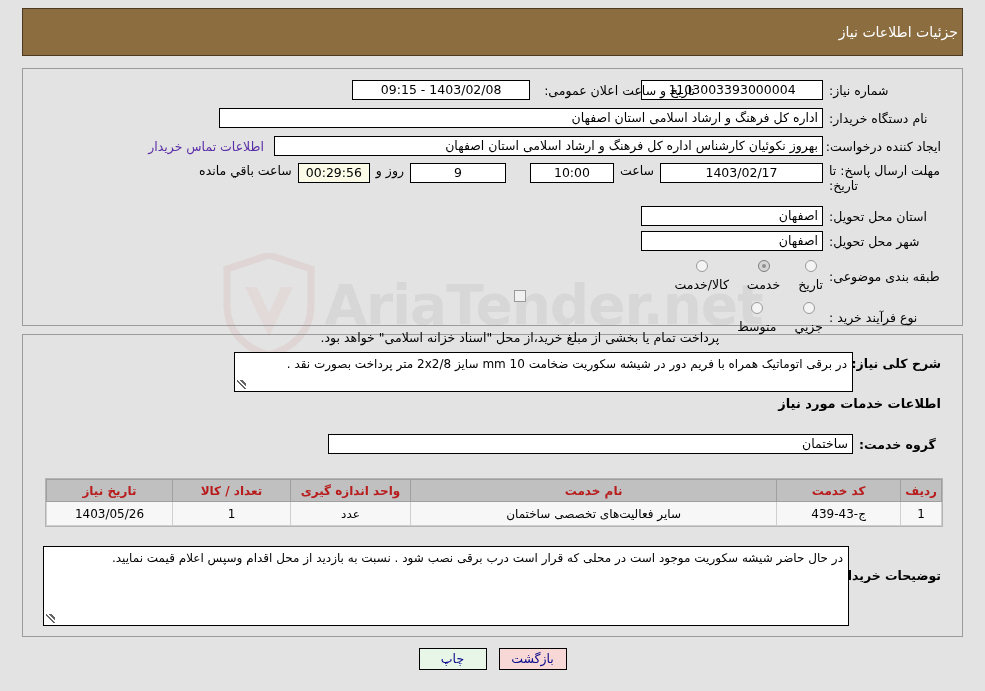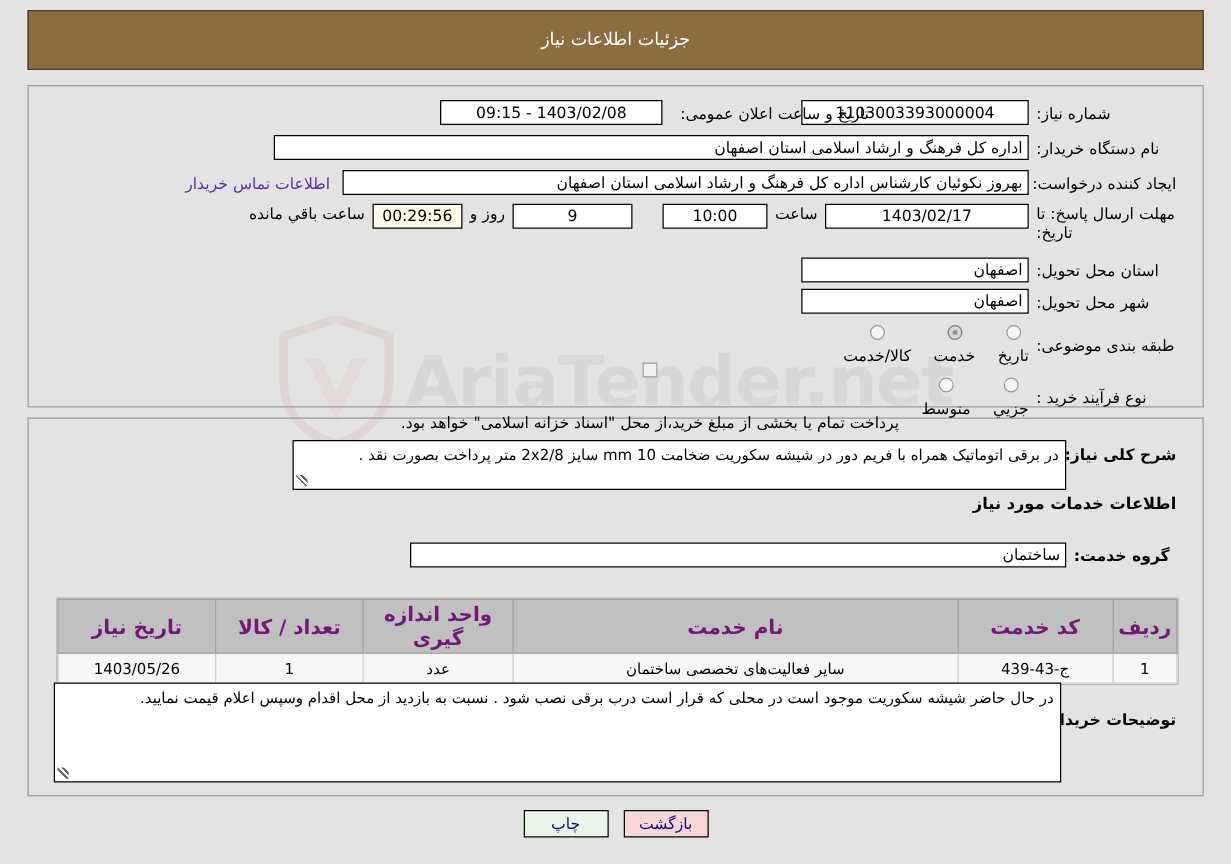--- a/index.html
+++ b/index.html
@@ -54,22 +54,22 @@
   
   .header-bar {
     position: absolute;
     top: 8px; left: 22px; right: 22px;
     height: 48px;
     background: #8c6d40;
     border: 1px solid #4a3a22;
     color: #ffffff;
     display: flex;
     align-items: center;
-    justify-content: center;
-    padding: 0 31px;
+    justify-content: flex-start;
+    padding: 0 4px;
     z-index: 3;
   }
   .header-title { font-size: 14px; font-weight: normal; }
 
   
   .panel {
     position: absolute;
     left: 22px; right: 22px;
     background: transparent;
     border: 1px solid #9b9b9b;
@@ -193,23 +193,23 @@
   table {
     border-collapse: collapse;
     width: 100%;
     font-size: 12px;
   }
   thead th {
     background: #c0c0c0;
     border: 1px solid #9f9f9f;
     height: 22px;
     font-weight: bold;
-    font-size: 16px;
+    font-size: 12px;
     padding: 2px 4px;
-    color: #701a75;
+    color: #b91c1c;
   }
   tbody td {
     background: #f7f7f7;
     border: 1px solid #cfcfcf;
     height: 24px;
     padding: 2px 4px;
     text-align: center;
     font-size: 12px;
     color: #000;
   }

